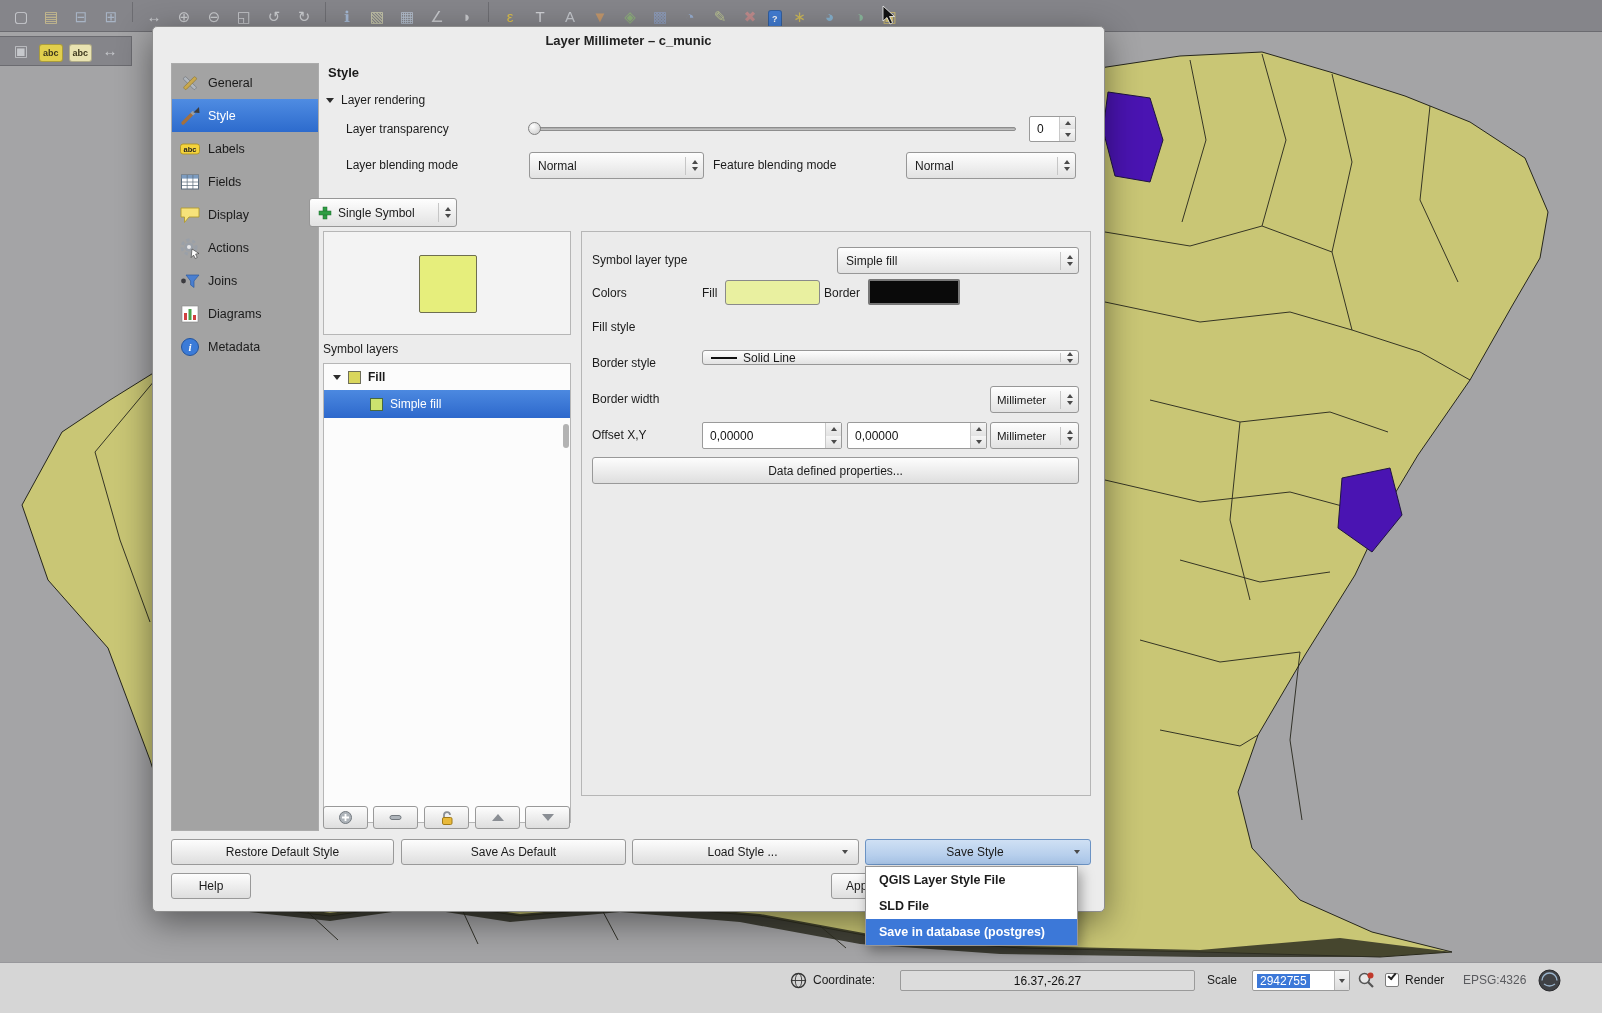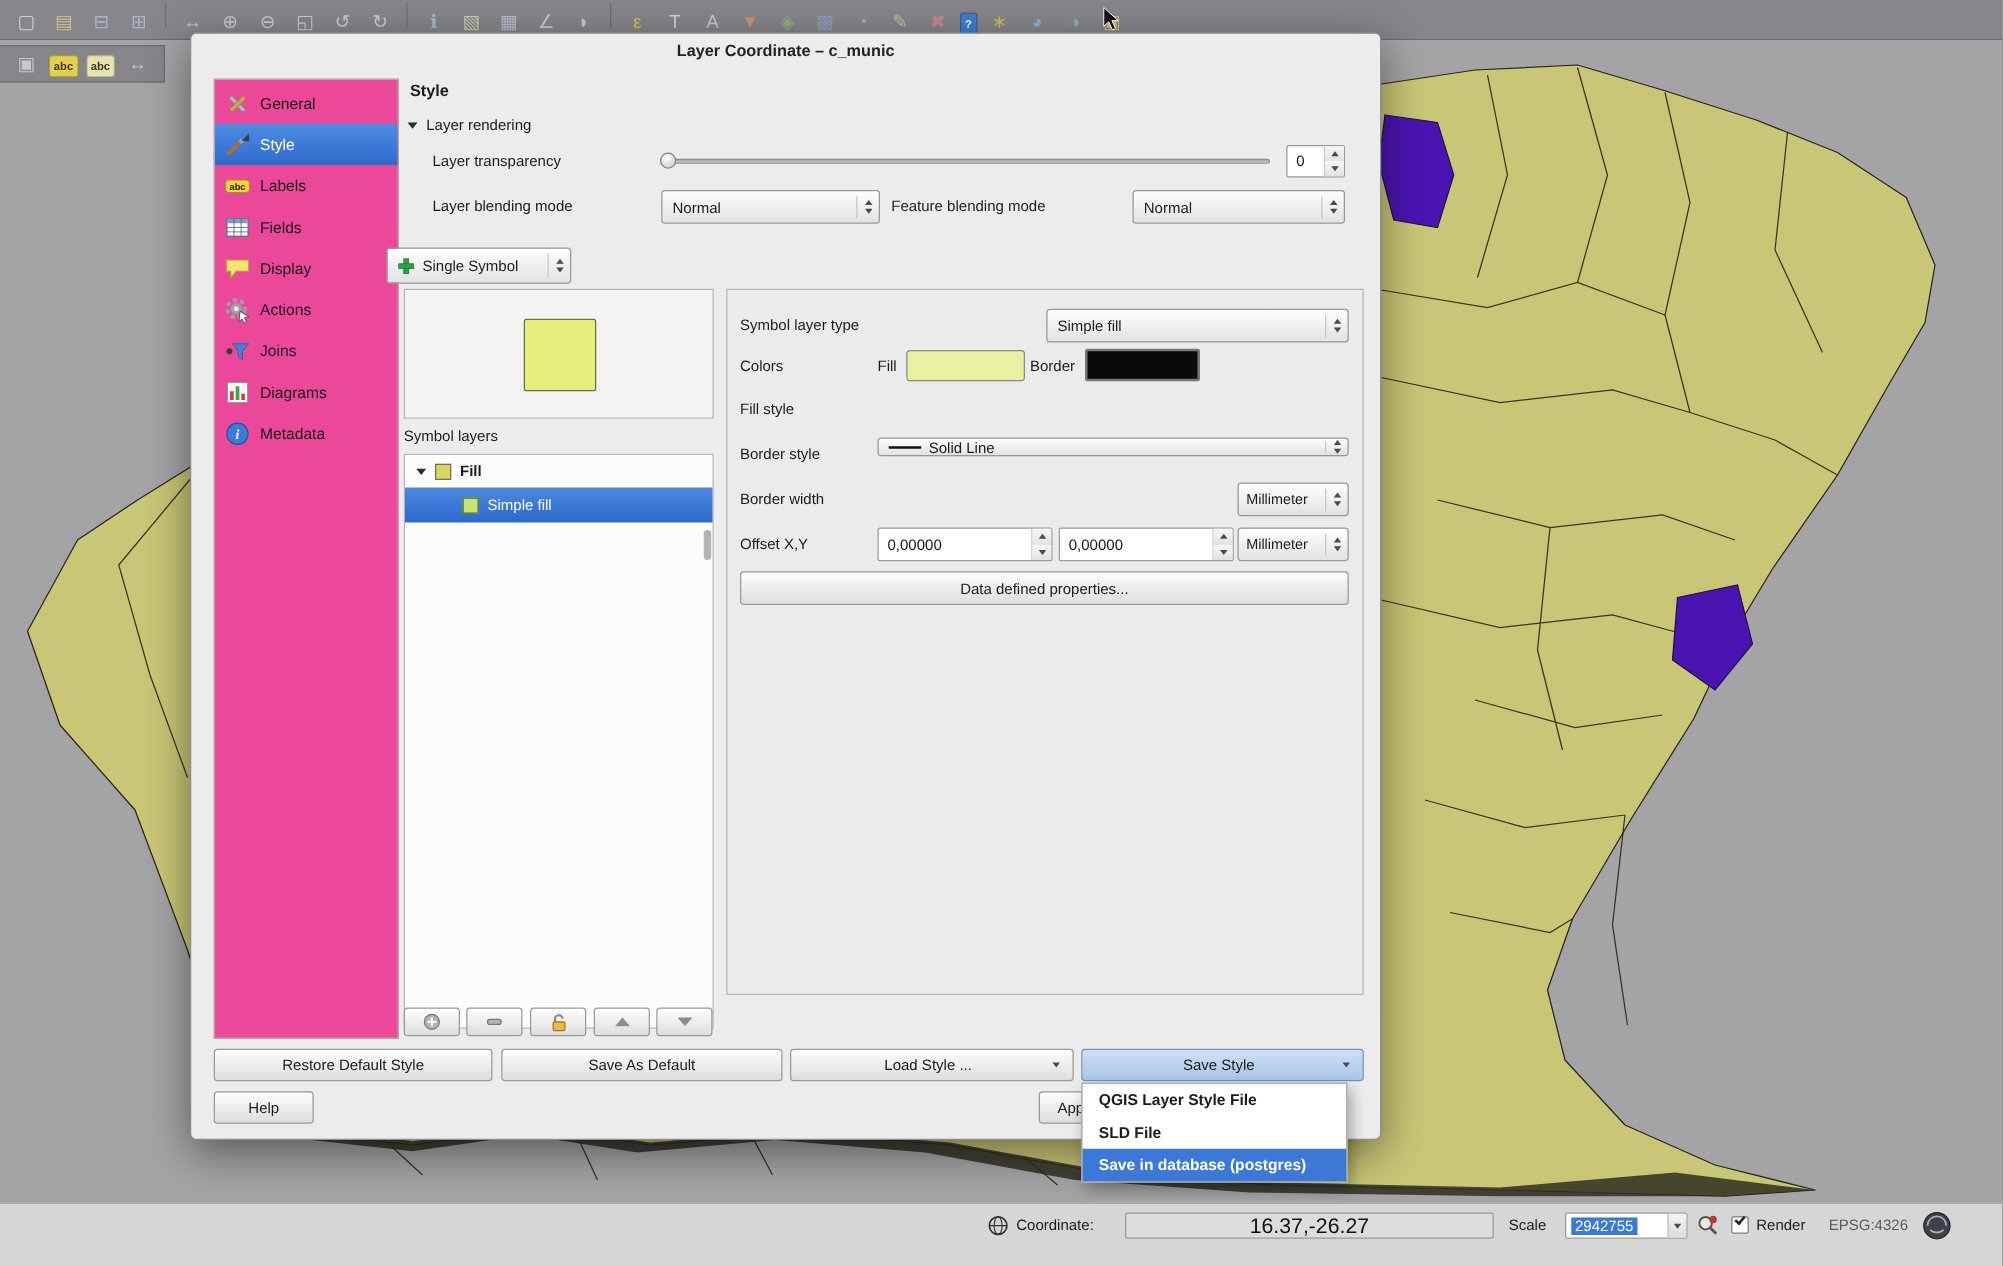--- a/index.html
+++ b/index.html
@@ -47,21 +47,21 @@
   .spin-btns { margin-left:auto; width:16px; align-self:stretch; display:flex; flex-direction:column;
                border-left:1px solid #c9c9c9; }
   .spin-btns > div { flex:1; display:flex; align-items:center; justify-content:center; background:linear-gradient(#f6f6f6,#e2e2e2); }
   .panel { position:absolute; border:1px solid #b6b6b6; }
 
   
   #dialog { position:absolute; left:152px; top:26px; width:953px; height:886px; background:#ececec;
             border:1px solid #8d8d8d; border-radius:5px; box-shadow:0 10px 34px rgba(0,0,0,.45); z-index:10; }
   .dlg-title { position:absolute; top:6px; left:0; width:100%; text-align:center; font-size:13px; font-weight:600; color:#222; }
 
-  #sidebar { position:absolute; left:18px; top:36px; width:148px; height:768px; background:#ec4899;
+  #sidebar { position:absolute; left:18px; top:36px; width:148px; height:768px; background:#a3a3a3;
              border:1px solid #ababab; padding-top:2px; }
   .side-item { display:flex; align-items:center; gap:7px; height:33px; padding-left:7px;
                font-size:12.5px; color:#1a1a1a; cursor:default; }
   .side-item.sel { background:linear-gradient(#4f8ce2,#2d6bcd); color:#fff; }
   .side-icon { width:22px; height:22px; flex:0 0 22px; }
 
   
   .slider-track { position:absolute; height:4px; background:linear-gradient(#a6a6a6,#c9c9c9);
                   border:1px solid #8d8d8d; border-radius:2px; }
   .slider-handle { position:absolute; width:13px; height:13px; border-radius:50%;
@@ -80,21 +80,21 @@
   #save-menu { position:absolute; left:712px; top:839px; width:213px; background:#fff;
                border:1px solid #979797; box-shadow:3px 5px 12px rgba(0,0,0,.35); z-index:60;font-weight:bold; }
   .menu-item { height:26px; line-height:26px; padding-left:13px; font-size:12.5px; color:#1c1c1c; cursor:default; }
   .menu-item.hl { background:#3c78d8; color:#fff; }
 
   
   #statusbar { position:absolute; left:0; bottom:0; width:1602px; height:51px; background:#d6d6d6;
                border-top:1px solid #98989c; z-index:5; }
   #statusbar .lbl { top:10px; }
   .sb-field { position:absolute; top:7px; height:21px; background:#dcdcdc; border:1px solid #9a9a9a;
-              border-radius:2px; display:flex; align-items:center; justify-content:center; font-size:17px; color:#111; }
+              border-radius:2px; display:flex; align-items:center; justify-content:center; font-size:12px; color:#111; }
   .sb-combo { position:absolute; top:7px; height:21px; background:#fff; border:1px solid #9a9a9a; border-radius:2px;
               display:flex; align-items:center; padding-left:4px; font-size:12px; }
   .sb-combo .val { background:#3c78d8; color:#fff; padding:0 3px; }
   .sb-combo .dd { margin-left:auto; width:15px; align-self:stretch; display:flex; align-items:center; justify-content:center;
                   background:linear-gradient(#f4f4f4,#dcdcdc); border-left:1px solid #b5b5b5; }
   .checkbox { position:absolute; top:10px; width:14px; height:14px; background:#fff; border:1px solid #7d7d7d;
               border-radius:2px; }
   .checkbox .mark { position:absolute; left:2px; top:-1px; width:8px; height:5px; border-left:2px solid #222;
                     border-bottom:2px solid #222; transform:rotate(-50deg); }
 </style>
@@ -139,21 +139,21 @@
   </div>
   <div id="label-toolbar">
     <div id="label-toolbar-icons"><span class="tb-icon" style="color: rgb(210, 212, 216);">▣</span><span class="tb-icon chip" style="color: rgb(58, 52, 24); background: rgb(231, 211, 74);">abc</span><span class="tb-icon chip" style="color: rgb(58, 52, 24); background: rgb(239, 233, 180);">abc</span><span class="tb-icon" style="color: rgb(210, 212, 216);">↔</span></div>
   </div>
 
   <svg id="cursor" width="16" height="20">
     <path d="M1,1 L1,16 L5,12.5 L8,19 L10.5,17.8 L7.5,11.5 L12.5,11.5 Z" fill="#111" stroke="#f5f5f5" stroke-width="0.8"></path>
   </svg>
 
   <div id="dialog">
-    <div class="dlg-title">Layer Coordinate – c_munic</div>
+    <div class="dlg-title">Layer Millimeter – c_munic</div>
 
     <div id="sidebar">
       <div class="side-item">
         <svg class="side-icon" viewBox="0 0 22 22">
           <rect x="3" y="9.5" width="16" height="3.4" rx="1.2" transform="rotate(45 11 11)" fill="#b0b6bd" stroke="#6a6f75" stroke-width="0.6"></rect>
           <rect x="3" y="9.5" width="16" height="3.4" rx="1.2" transform="rotate(-45 11 11)" fill="#c9a84c" stroke="#8a7430" stroke-width="0.6"></rect>
         </svg>
         <span>General</span>
       </div>
       <div class="side-item sel">

